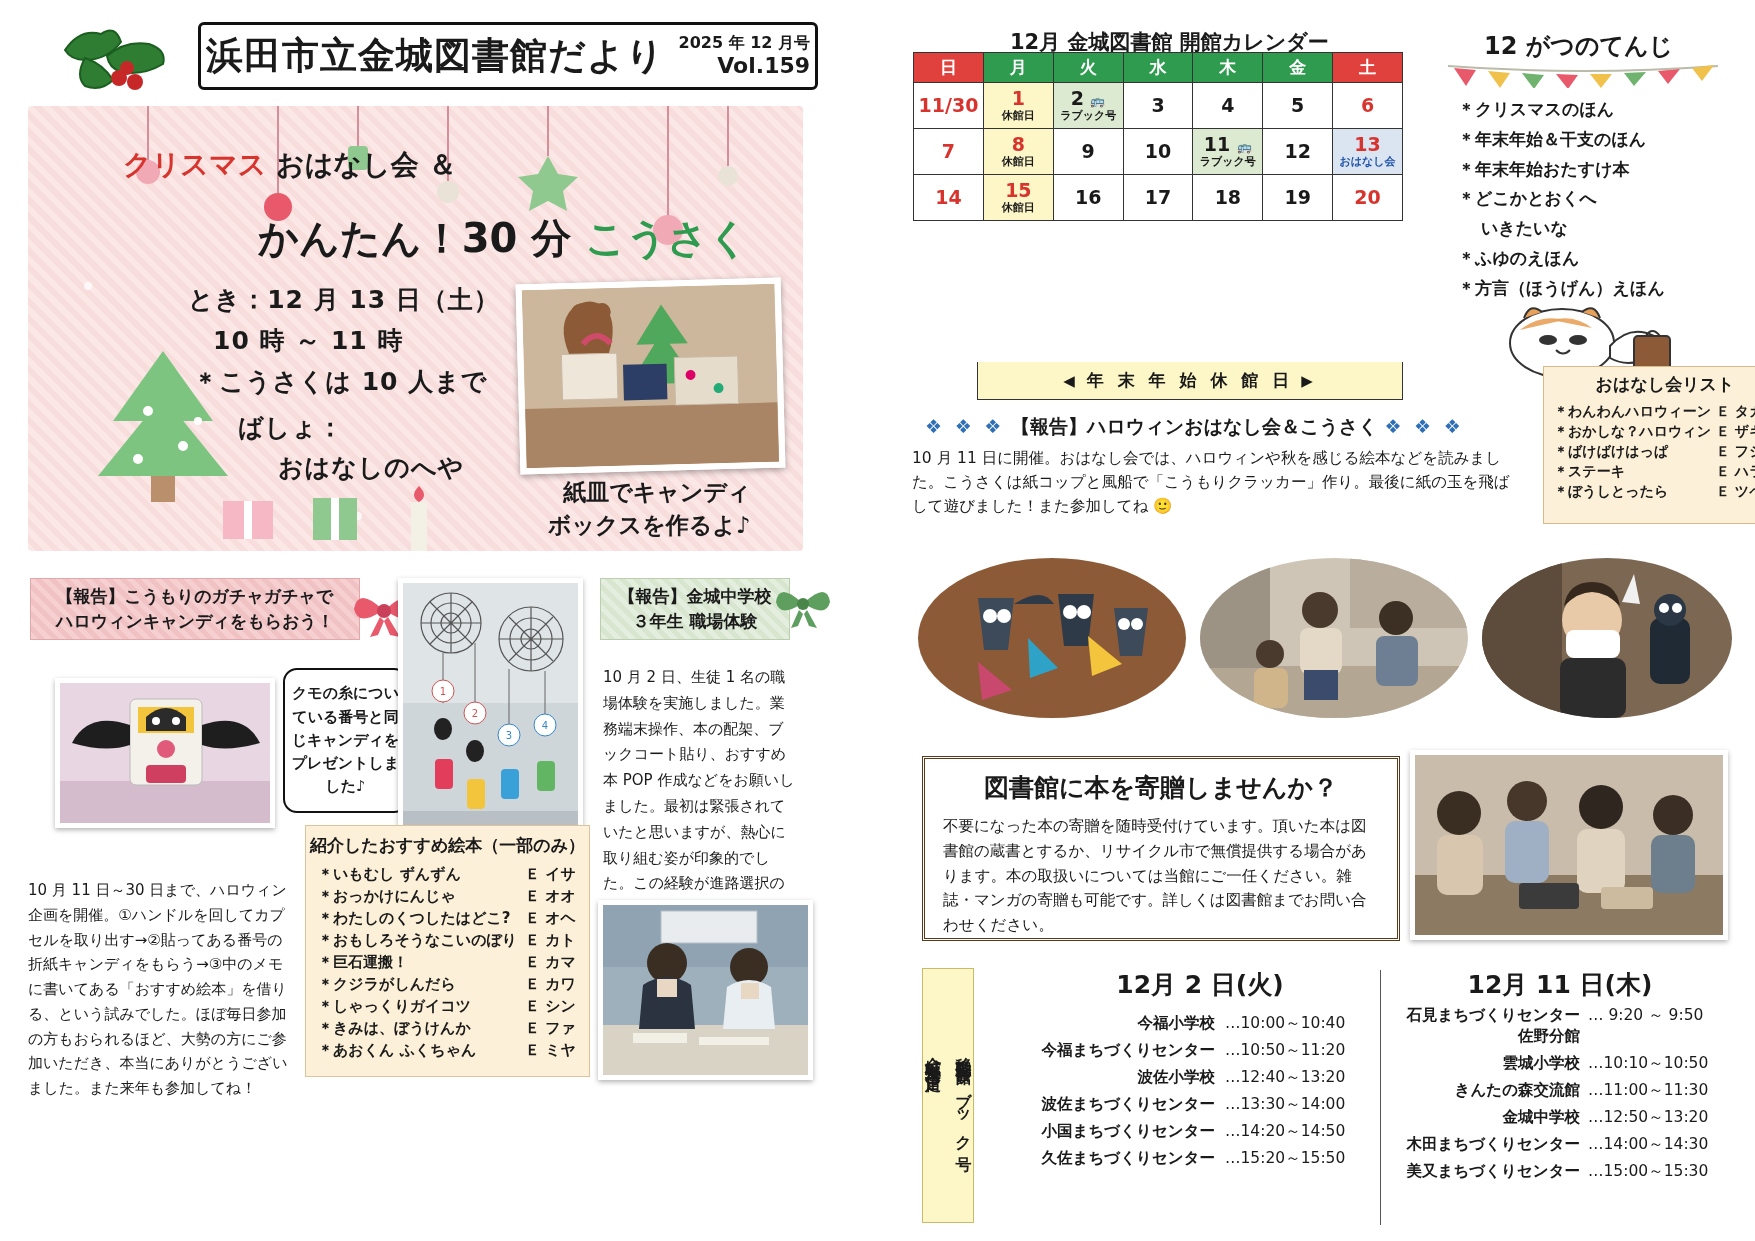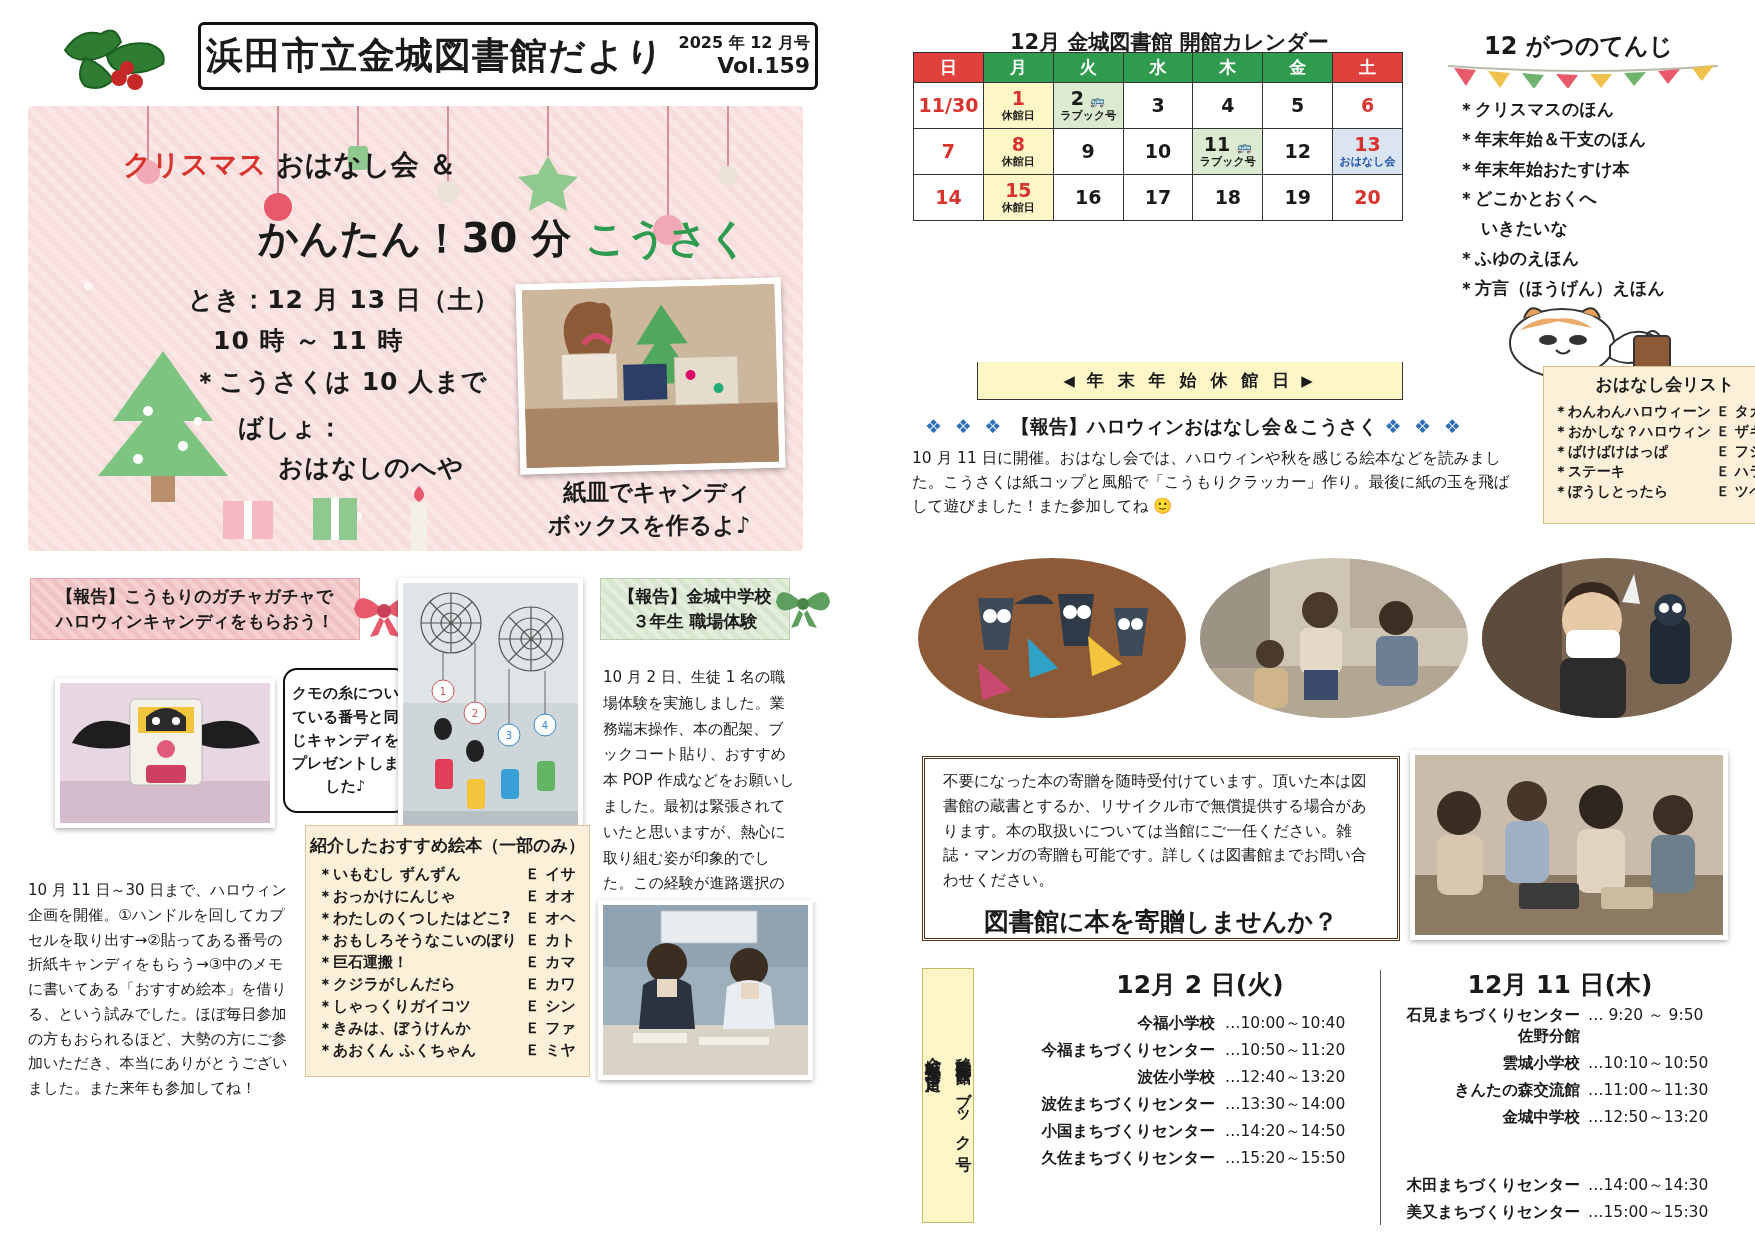--- a/index.html
+++ b/index.html
@@ -529,22 +529,22 @@
       <path d="M140 44 l12 -28 6 30z" fill="#f0f0f0"></path>
       <rect x="168" y="60" width="40" height="66" rx="10" fill="#1f2a35"></rect>
       <circle cx="188" cy="52" r="16" fill="#2b3744"></circle>
       <circle cx="182" cy="50" r="5" fill="#fff"></circle>
         <circle cx="195" cy="50" r="5" fill="#fff"></circle>
     </g>
   </svg>
 </div>
 
 <div class="abs" id="kizo-box">
+  <div id="kizo-title">図書館に本を寄贈しませんか？</div>
   <div id="kizo-text">不要になった本の寄贈を随時受付けています。頂いた本は図書館の蔵書とするか、リサイクル市で無償提供する場合があります。本の取扱いについては当館にご一任ください。雑誌・マンガの寄贈も可能です。詳しくは図書館までお問い合わせください。</div>
-  <div id="kizo-title">図書館に本を寄贈しませんか？</div>
 </div>
 
 <div class="abs frame-white" id="bottom-right-photo">
   <svg width="100%" height="100%" viewBox="0 0 308 180">
     <rect width="308" height="180" fill="#c9bcab"></rect>
     <rect y="120" width="308" height="60" fill="#8d7a63"></rect>
     <g>
       <circle cx="44" cy="58" r="22" fill="#3a2d22"></circle>
       <rect x="22" y="80" width="46" height="60" rx="10" fill="#d9c6ae"></rect>
       <circle cx="112" cy="46" r="20" fill="#46372a"></circle>
@@ -758,20 +758,20 @@
     </div>
     <div class="sched-row">
       <span class="place" style="white-space: pre-line;">きんたの森交流館</span>
       <span class="tm">…11:00～11:30</span>
     </div>
     <div class="sched-row">
       <span class="place" style="white-space: pre-line;">金城中学校</span>
       <span class="tm">…12:50～13:20</span>
     </div>
     <div class="sched-row">
-      <span class="place" style="white-space: pre-line; margin-top: 41px;">木田まちづくりセンター</span>
+      <span class="place" style="white-space: pre-line;">木田まちづくりセンター</span>
       <span class="tm">…14:00～14:30</span>
     </div>
     <div class="sched-row">
       <span class="place" style="white-space: pre-line;">美又まちづくりセンター</span>
       <span class="tm">…15:00～15:30</span>
     </div>
   </div>
 
 </body></html>

